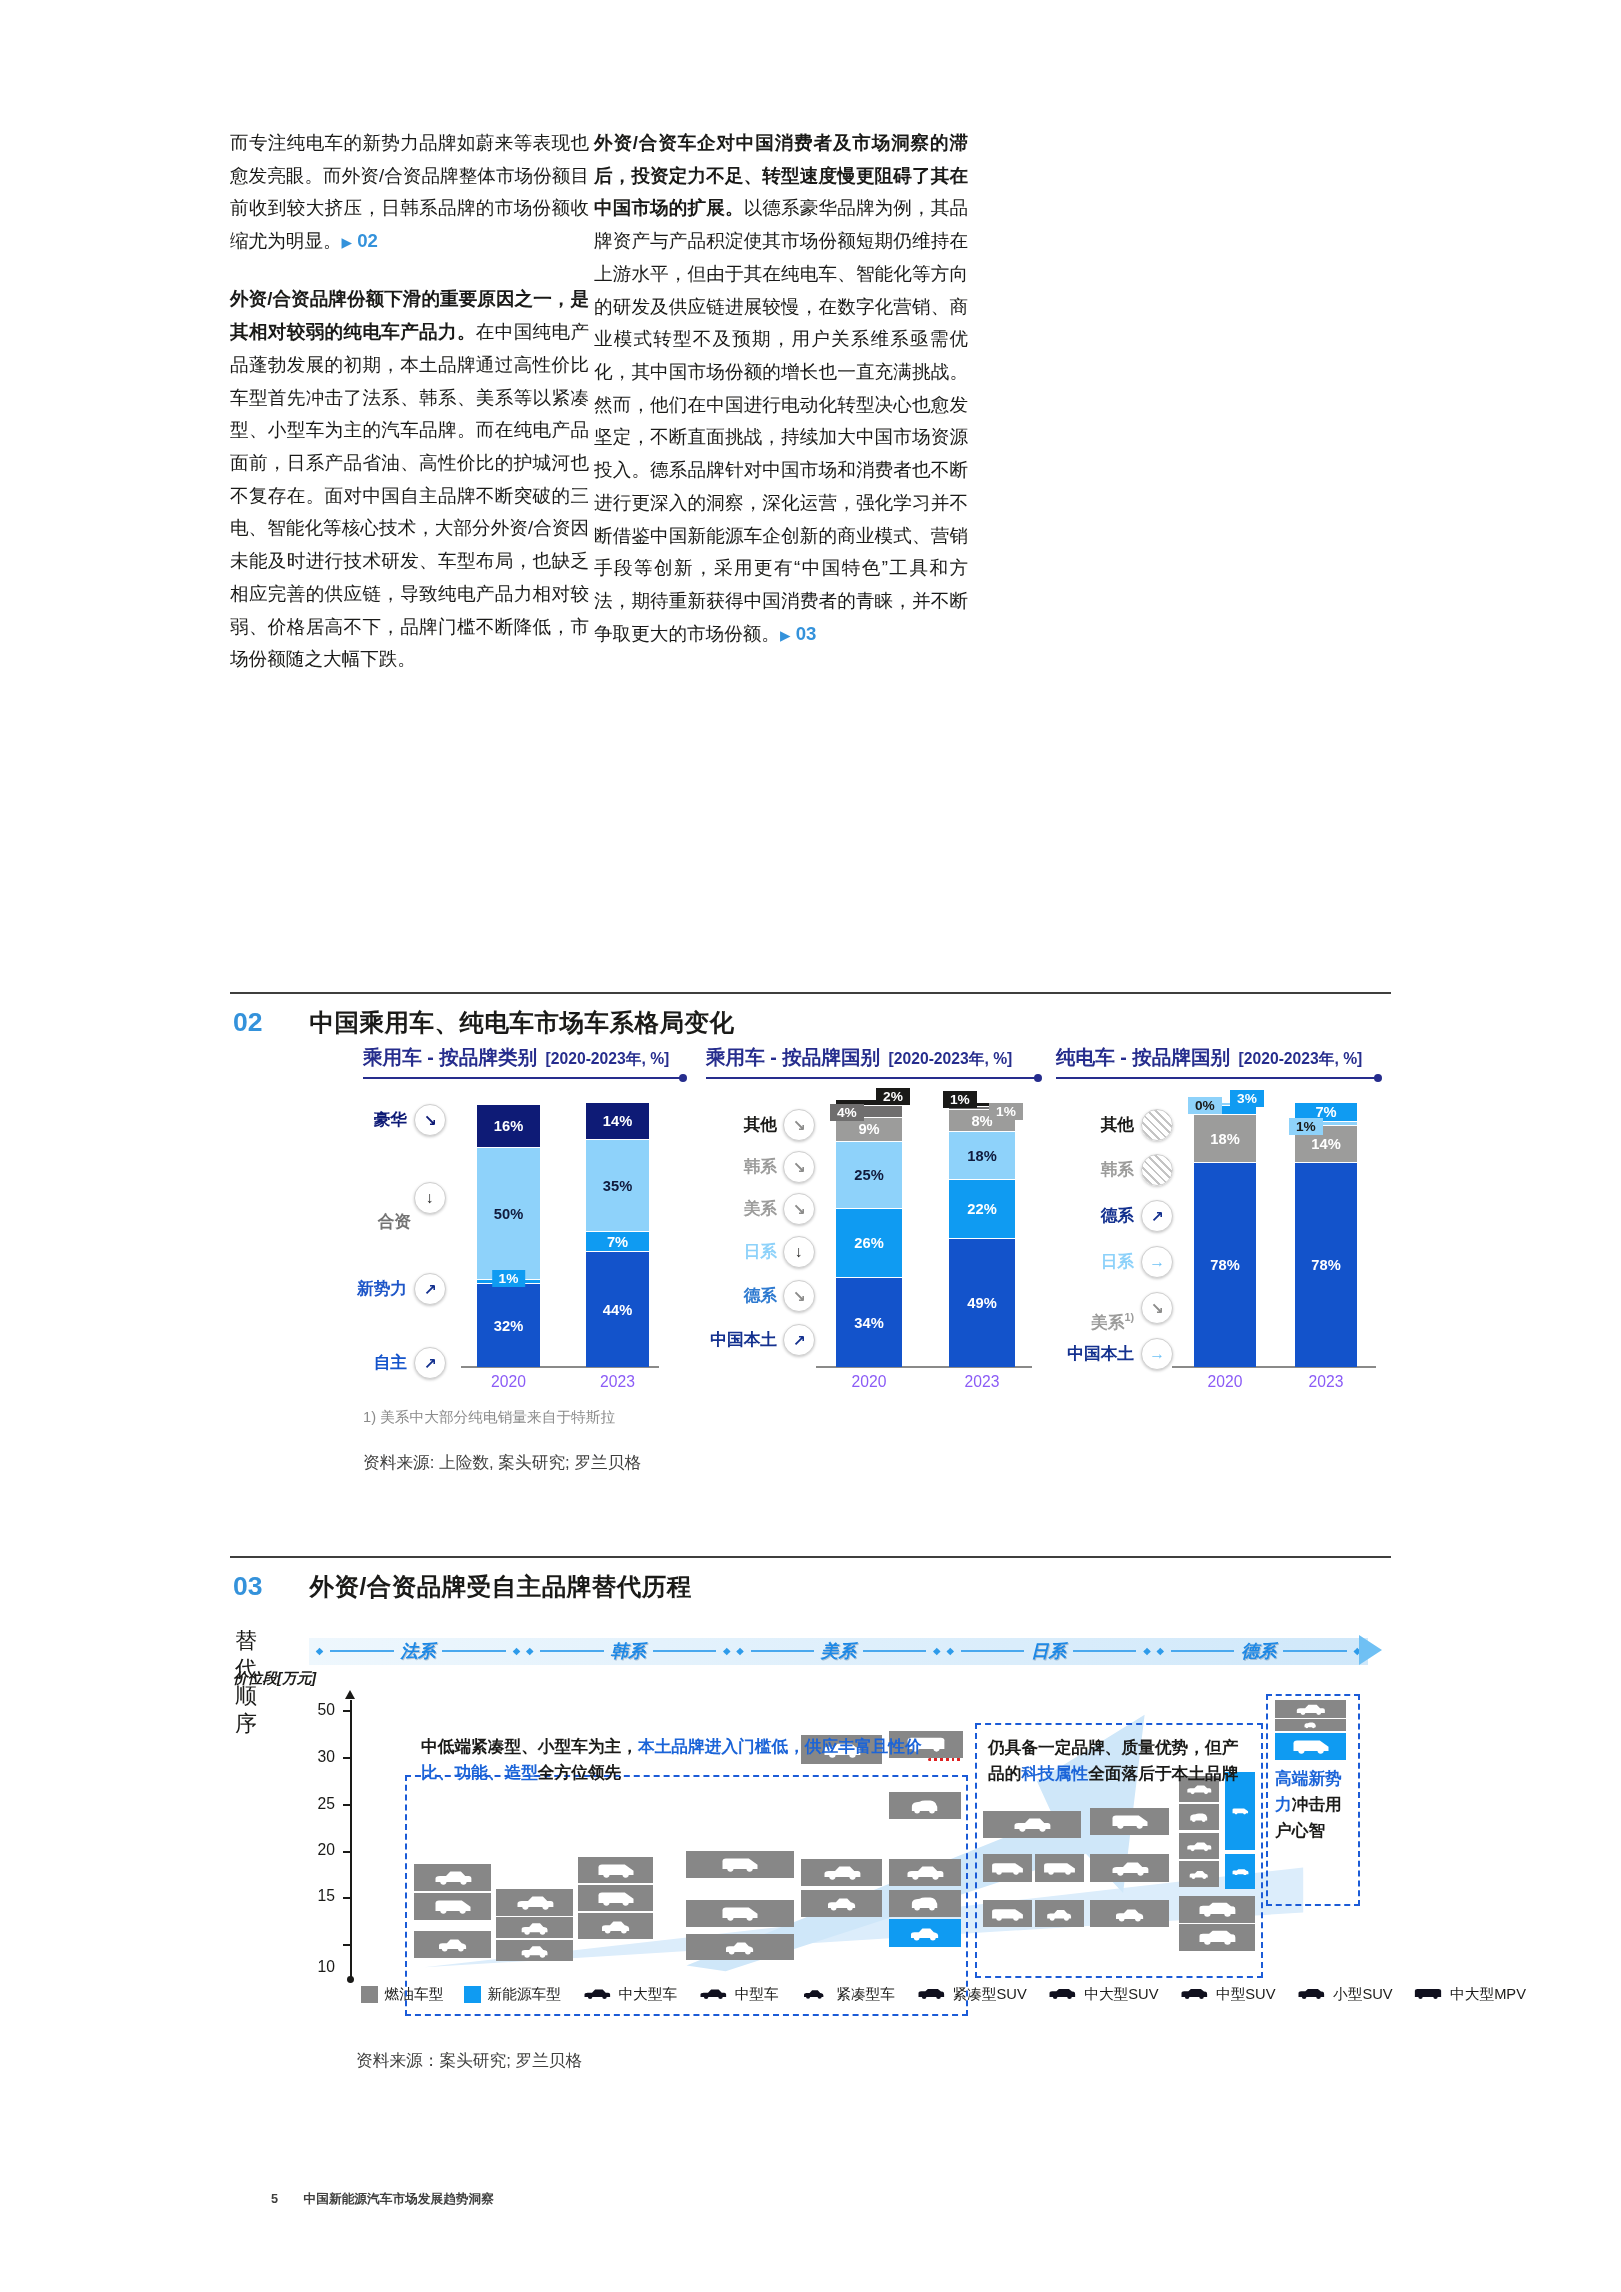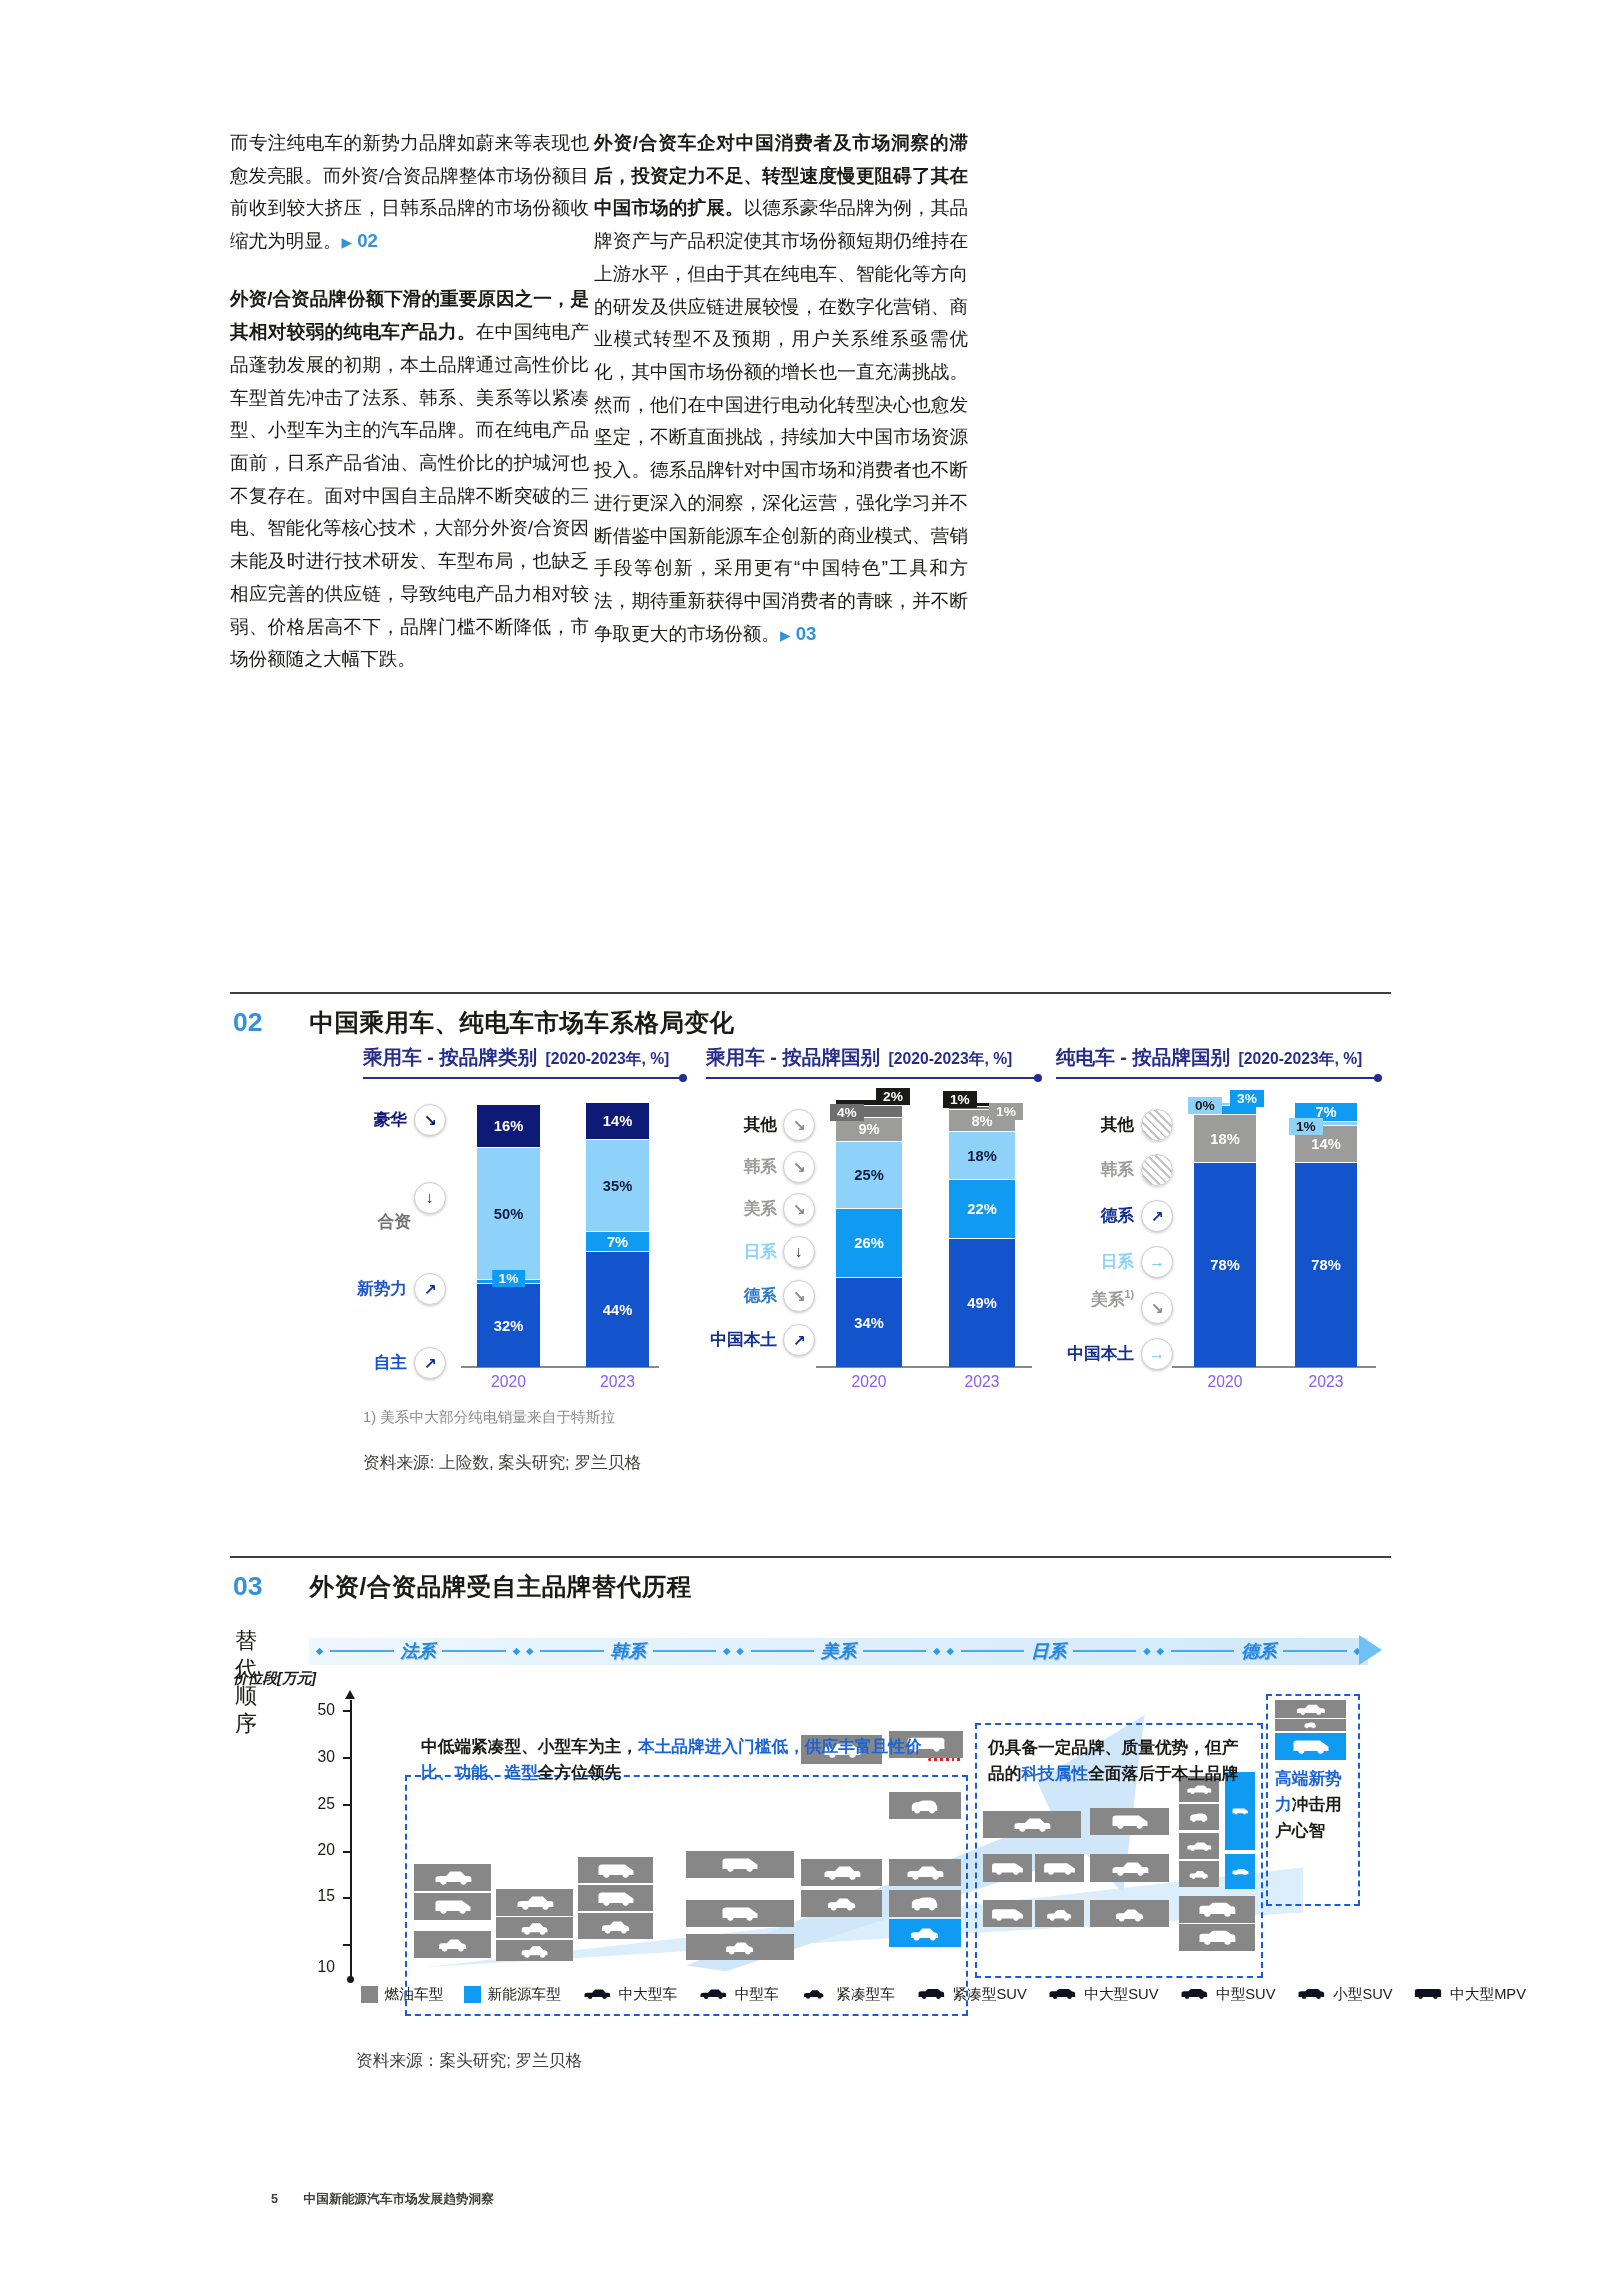--- a/index.html
+++ b/index.html
@@ -239,21 +239,21 @@
       <div class="lg-label" style="left: 0px; width: 78px; top: 113px; color: rgb(156, 156, 155);">韩系</div>
       <div class="circ hatch" style="left: 85px; top: 110px;"></div>
       <div class="lg-label" style="left: 0px; width: 78px; top: 159px; color: rgb(20, 49, 143);">德系</div>
       <div class="circ" style="left: 85px; top: 156px;">
         <span style="color: rgb(20, 49, 143);">↗</span>
       </div>
       <div class="lg-label" style="left: 0px; width: 78px; top: 205px; color: rgb(142, 210, 250);">日系</div>
       <div class="circ" style="left: 85px; top: 202px;">
         <span style="color: rgb(108, 193, 245);">→</span>
       </div>
-      <div class="lg-label" style="left: 0px; width: 78px; top: 238px; color: rgb(156, 156, 155);">美系<sup>1)</sup></div>
+      <div class="lg-label" style="left: 0px; width: 78px; top: 261px; color: rgb(156, 156, 155);">美系<sup>1)</sup></div>
       <div class="circ" style="left: 85px; top: 248px;">
         <span style="color: rgb(140, 140, 139);">↘</span>
       </div>
       <div class="lg-label" style="left: 0px; width: 78px; top: 297px; color: rgb(20, 49, 143);">中国本土</div>
       <div class="circ" style="left: 85px; top: 294px;">
         <span style="color: rgb(108, 193, 245);">→</span>
       </div>
       <div class="baseline" style="left: 116px; width: 204px; top: 322px;"></div>
       <div class="bar" style="left: 138px; width: 62px;">
         <div class="seg" style="height: 2px; background: rgb(142, 210, 250);"></div>

